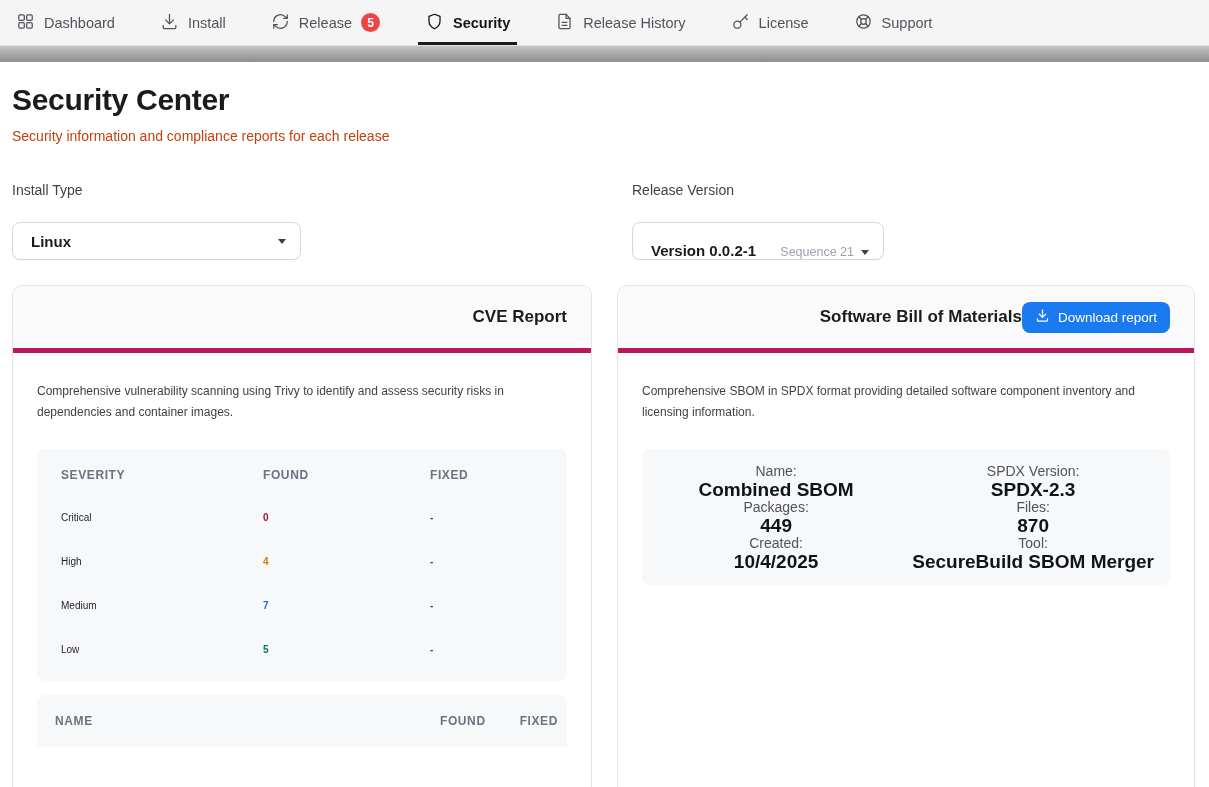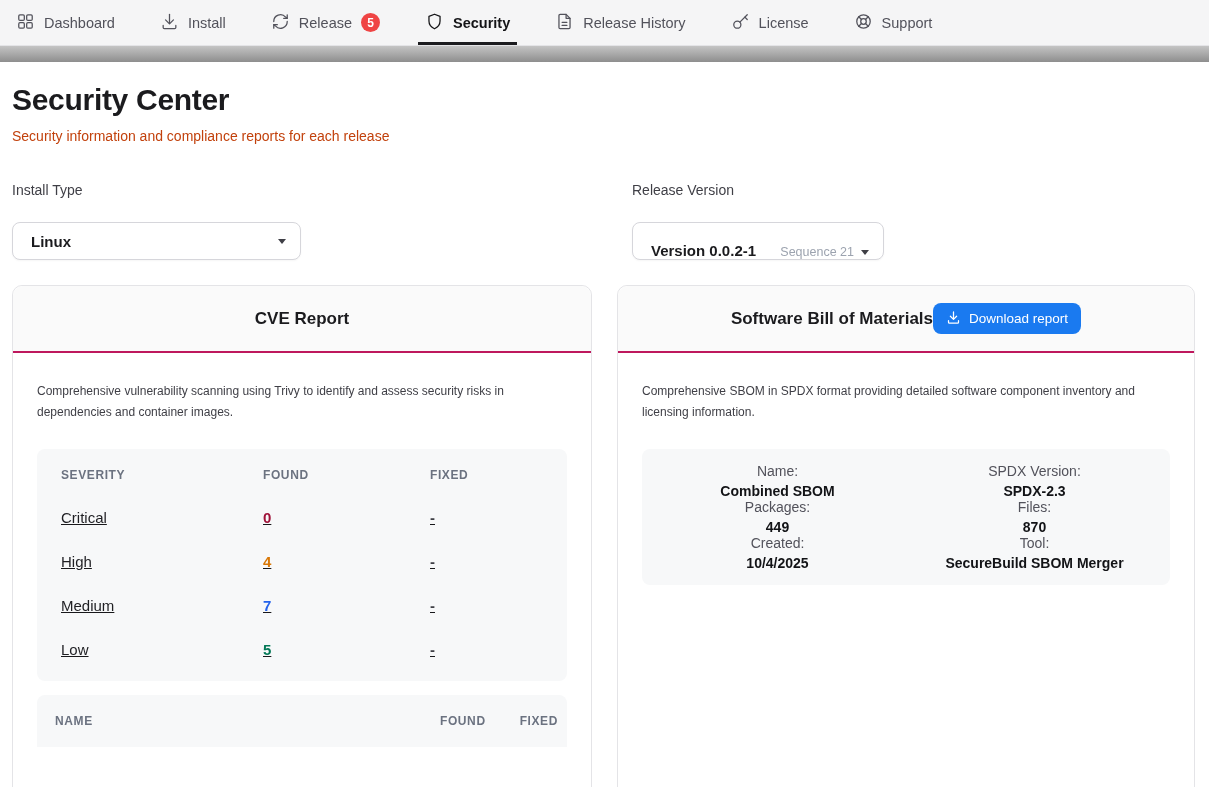--- a/index.html
+++ b/index.html
@@ -47,35 +47,35 @@
   .sel-hint { font-size:12.5px; color:#9ca3af; }
   #install-type-select { width:289px; }
   #release-version-select { width:252px;align-items:flex-end; }
 
   
   .cards { display:flex; gap:25px; margin-top:25px; align-items:flex-start; }
   .card { border:1px solid #e4e4e7; border-radius:10px; background:#fff;
     height:700px; overflow:hidden; }
   .card-cve { width:580px; }
   .card-sbom { flex:1; }
-  .card-header { height:67px; background:#fafafa; border-bottom:2px solid #be185d;
-    display:flex; align-items:center; justify-content:center;
+  .card-header { height:67px; background:#fafafa; border-bottom:5px solid #be185d;
+    display:flex; align-items:center; justify-content:flex-end;
     padding:0 24px; border-radius:10px 10px 0 0; }
   .card-title { font-size:17px; font-weight:700; color:#1b1b1e; }
   .card-body { padding:28px 24px 0; }
   .card-desc { font-size:12px; line-height:21px; color:#3f3f46; }
 
   
   .sev-table { margin-top:26px; background:#f7f8f9; border-radius:8px;
     padding:6px 24px 10px; }
   .sev-row { display:grid; grid-template-columns:202px 167px 1fr;
     align-items:center; }
   .sev-head { height:40px; font-size:12px; font-weight:700; color:#6b7280;
     letter-spacing:.05em; }
-  .sev-data { height:44px; font-size:15px;text-decoration:underline; }
+  .sev-data { height:44px; font-size:10px; }
   .sev-name { color:#1f1f23; }
   .sev-found { font-weight:700; }
   .sev-fixed { font-weight:700; color:#3f3f46; }
 
   
   .cv-heading { margin-top:34px; font-size:15px; font-weight:700; color:#1b1b1e; }
   .cv-headerbar { margin-top:14px; background:#f7f8f9; border-radius:8px 8px 0 0;
     height:52px; display:flex; align-items:center; padding:0 9px 0 18px;
     font-size:12px; font-weight:700; color:#6b7280; letter-spacing:.05em; }
   .cv-name { flex:1; }
@@ -89,21 +89,21 @@
   .dl-btn svg { width:15px; height:15px; stroke:#fff; fill:none;
     stroke-width:2; stroke-linecap:round; stroke-linejoin:round; }
 
   
   .sbom-grid { margin-top:26px; background:#f7f8f9; border-radius:8px;
     padding:14px 16px; display:grid; grid-template-columns:1fr 1fr;
     column-gap:18px; }
   .sbom-cell { height:36px; display:flex; align-items:center;
     justify-content:space-between; white-space:nowrap;flex-direction:column; }
   .sbom-label { font-size:14px; color:#52525b; }
-  .sbom-value { font-size:14px; font-weight:700; color:#121316; }
+  .sbom-value { font-size:19px; font-weight:700; color:#121316; }
 </style>
 </head>
 <body>
 
 <nav class="topnav">
   <div class="nav-item">
     <span><svg viewBox="0 0 24 24">
           <rect x="3.5" y="3.5" width="7" height="7" rx="1.5"></rect>
           <rect x="13.5" y="3.5" width="7" height="7" rx="1.5"></rect>
           <rect x="3.5" y="13.5" width="7" height="7" rx="1.5"></rect>

